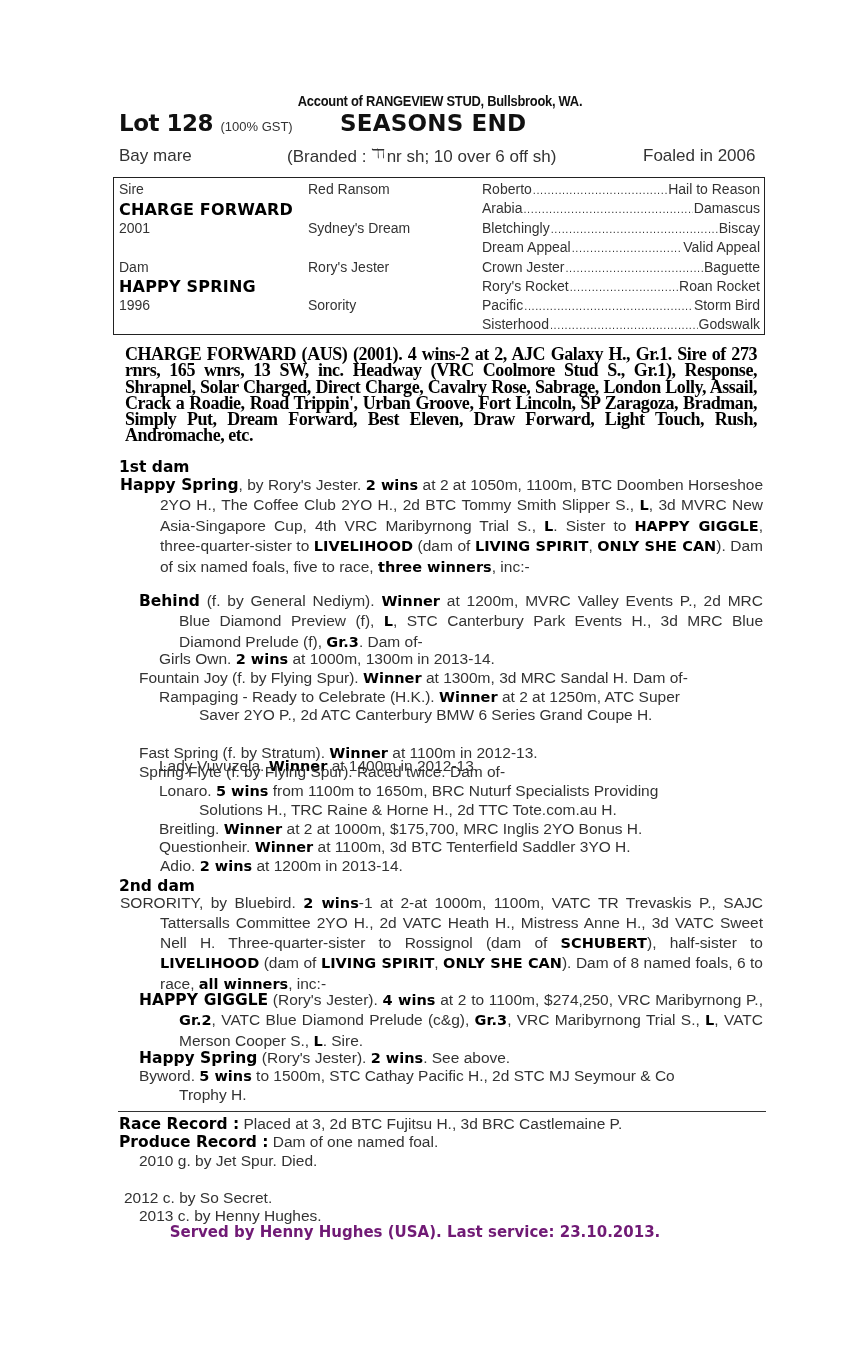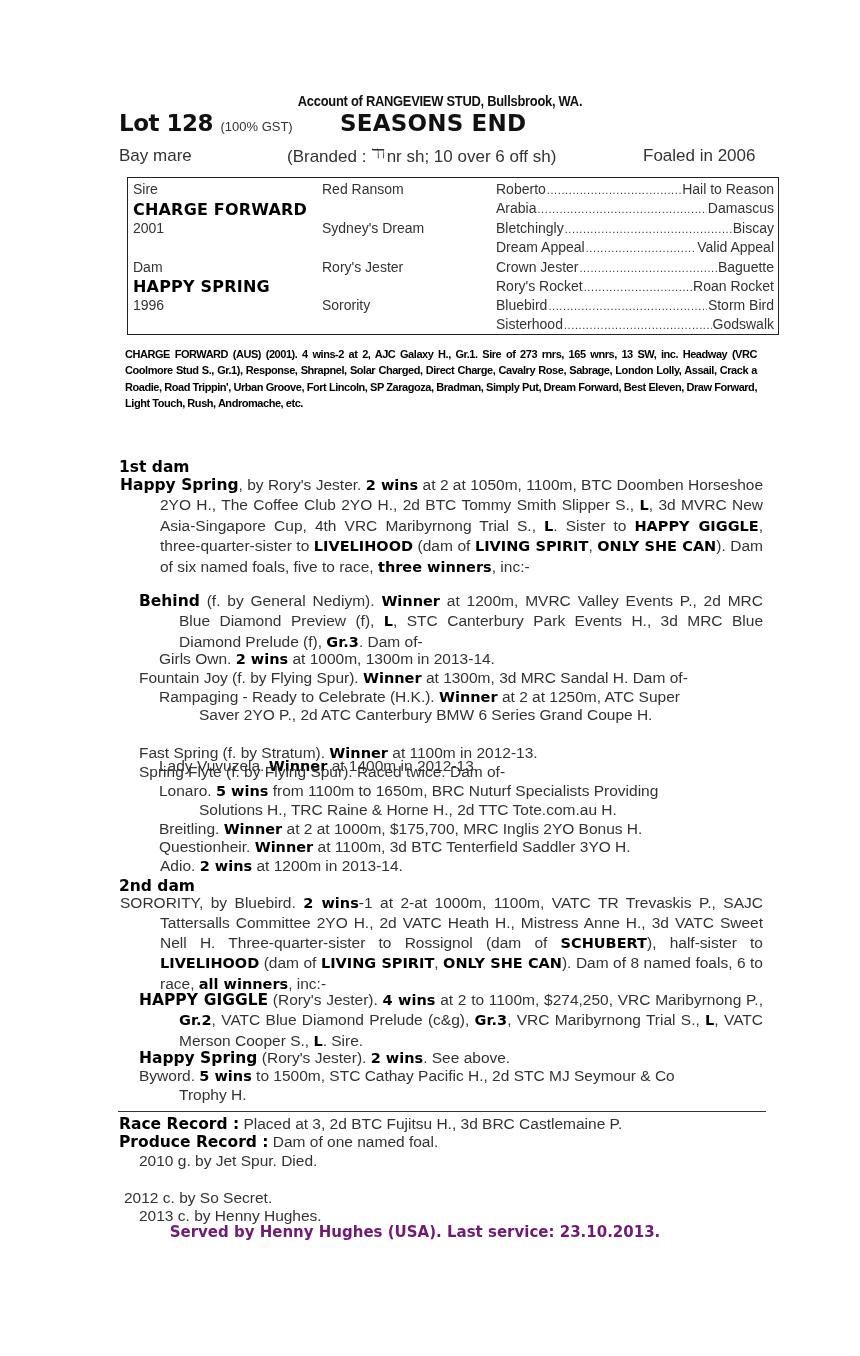--- a/index.html
+++ b/index.html
@@ -5,27 +5,27 @@
   html, body { margin: 0; padding: 0; background: #ffffff; }
   body { width: 860px; height: 1356px; position: relative; color: #111; font-family: "Liberation Sans", sans-serif; overflow: hidden; }
   .page { position: absolute; left: 0; top: 0; width: 860px; height: 1356px; }
   .consignor { position: absolute; left: 0; width: 880px; top: 92px; text-align: center; font-weight: bold; font-size: 15px; letter-spacing: -0.3px; transform: scaleX(0.86); transform-origin: 440px 0; }
   .lotline { position: absolute; left: 119px; top: 110px; white-space: nowrap; }
   .lot-no { font-family: "DejaVu Sans", sans-serif; font-weight: bold; font-size: 23px; letter-spacing: -0.5px; }
   .gst { font-size: 13px; color: #333; margin-left: 3px; }
   .horse-name { position: absolute; left: 340px; top: 110px; font-family: "DejaVu Sans", sans-serif; font-weight: bold; font-size: 23px; letter-spacing: 0.2px; text-align: right; }
   .descline { position: absolute; top: 146px; font-size: 17px; color: #333; white-space: nowrap; }
   .brand-glyph { display: inline-block; font-size: 13px; vertical-align: 4px; font-family: "DejaVu Sans", sans-serif; letter-spacing: -3px; border-radius: 40% 40% 0 0; }
-  .ped { position: absolute; left: 113px; top: 177px; width: 652px; height: 158px; border: 1.5px solid #222; box-sizing: border-box; margin-left: 14px; }
+  .ped { position: absolute; left: 113px; top: 177px; width: 652px; height: 158px; border: 1.5px solid #222; box-sizing: border-box; }
   .pc { position: absolute; font-size: 14px; color: #333; white-space: nowrap; }
   .pc.big { font-family: "DejaVu Sans", sans-serif; font-weight: bold; color: #000; font-size: 16px; letter-spacing: 0.2px; }
   .g3 { position: absolute; left: 368px; width: 278px; height: 19px; display: flex; align-items: baseline; font-size: 14px; color: #333; white-space: nowrap; }
   .g3 .dots { flex: 1; overflow: hidden; margin: 0 1px; }
   .g3 .dots::before { content: "...................................................................................................."; letter-spacing: 0.6px; font-size: 11px; }
-  .sire-notes { position: absolute; left: 125px; top: 346px; width: 632px; font-family: Liberation Sans, sans-serif; font-weight: bold; font-size: 11px; line-height: 16.3px; text-align: justify; text-align-last: left; letter-spacing: -0.45px; color: #000; }
+  .sire-notes { position: absolute; left: 125px; top: 346px; width: 632px; font-family: Liberation Serif, serif; font-weight: bold; font-size: 18px; line-height: 16.3px; text-align: justify; text-align-last: left; letter-spacing: -0.45px; color: #000; }
   .sec { position: absolute; left: 119px; font-family: "DejaVu Sans", sans-serif; font-weight: bold; font-size: 15.5px; color: #000; }
   .para { position: absolute; font-size: 15.5px; line-height: 19.4px; color: #333; text-align: justify; text-align-last: left; }
   .para b { font-family: "DejaVu Sans", sans-serif; font-weight: bold; color: #000; font-size: 14.5px; }
   .line { position: absolute; font-size: 15.5px; line-height: 19.4px; color: #333; white-space: nowrap; }
   .line b { font-family: "DejaVu Sans", sans-serif; font-weight: bold; color: #000; font-size: 14.5px; }
   .rule { position: absolute; left: 118px; width: 648px; top: 1111px; border-top: 1.5px solid #333; }
   .served { position: absolute; left: 0; width: 830px; top: 1223px; text-align: center; font-family: "DejaVu Sans", sans-serif; font-weight: bold; font-size: 15px; color: #701a75; }
 </style>
 </head>
 <body>
@@ -84,21 +84,21 @@
         <span>Crown Jester</span>
         <span class="dots"></span>
         <span>Baguette</span>
       </div>
     <div class="g3" style="top:100px">
         <span>Rory's Rocket</span>
         <span class="dots"></span>
         <span>Roan Rocket</span>
       </div>
     <div class="g3" style="top:119px">
-        <span>Bluebird</span>
+        <span>Pacific</span>
         <span class="dots"></span>
         <span>Storm Bird</span>
       </div>
     <div class="g3" style="top:138px">
         <span>Sisterhood</span>
         <span class="dots"></span>
         <span>Godswalk</span>
       </div>
   </div>
 

